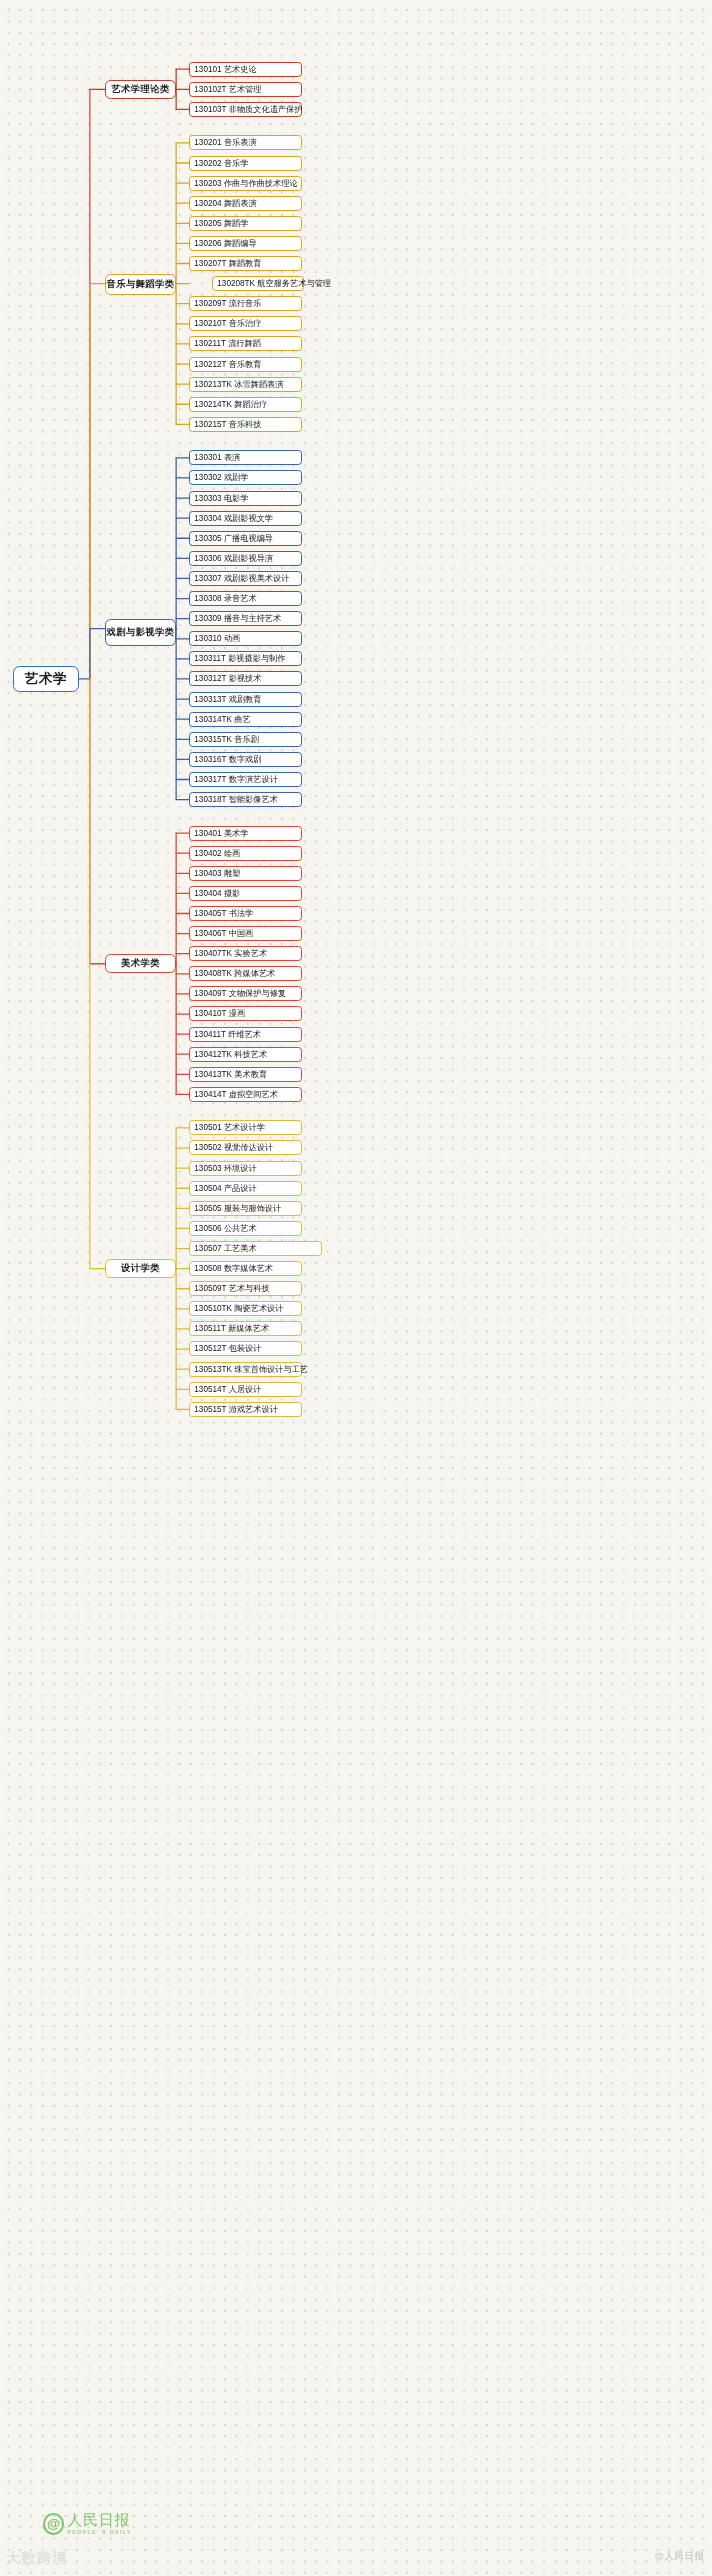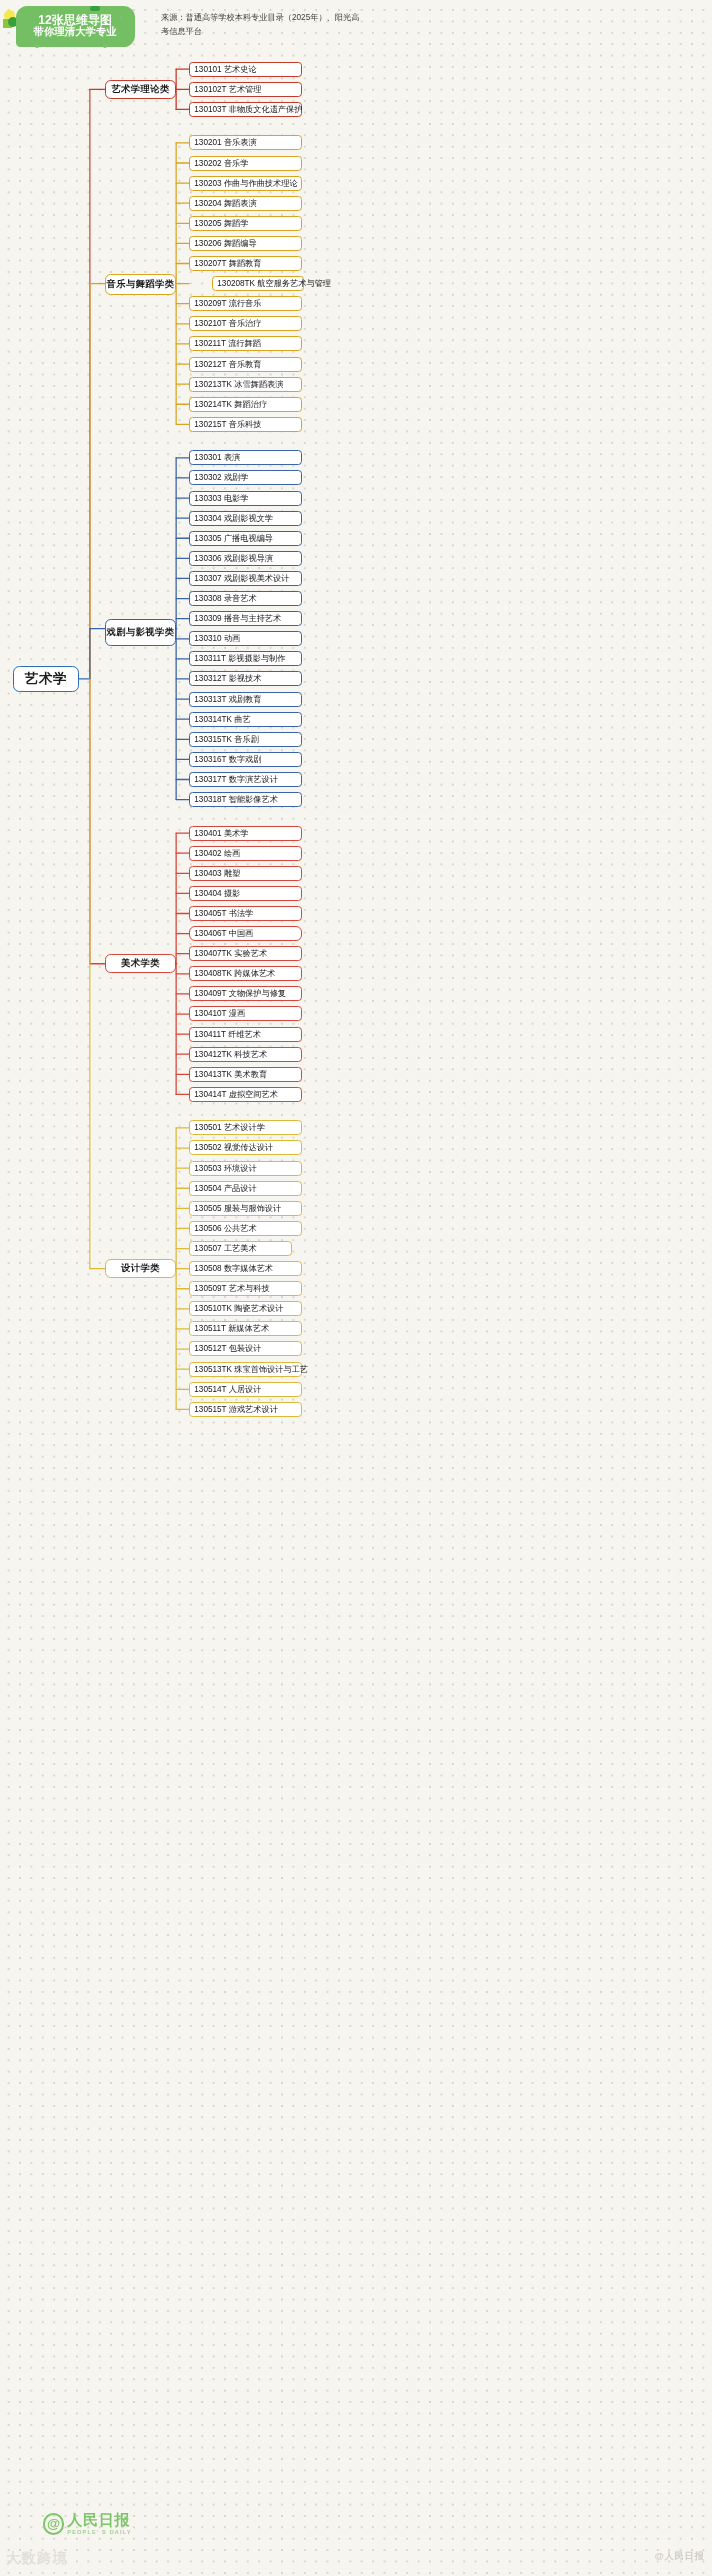--- a/index.html
+++ b/index.html
@@ -72,51 +72,36 @@
   }
 
   
   .footer { position: absolute; left: 0; top: 2493px; width: 713px; height: 83px; }
   .pd-logo { position: absolute; left: 43px; top: 18.5px; display: flex; align-items: flex-end; gap: 2.9px; }
   .pd-at {
     width: 21.4px; height: 21.4px; border: 2.1px solid #7ec46a; border-radius: 50%;
     color: #7ec46a; font-size: 13.5px; font-weight: bold;
     display: flex; align-items: center; justify-content: center;
   }
-  .pd-cn { color: #7ec46a; font-size: 15px; font-weight: bold; letter-spacing: 0.7px; line-height: 1; }
+  .pd-cn { color: #7ec46a; font-size: 15px; font-weight: normal; letter-spacing: 0.7px; line-height: 1; }
   .pd-en { color: #9ed18f; font-size: 5.7px; font-weight: bold; letter-spacing: 1.1px; margin-top: 2.1px; }
   .wm-left {
     position: absolute; left: 5.7px; top: 56px;
     color: #e2e0d8; font-size: 14.3px; font-weight: bold; letter-spacing: 1.4px;
   }
   .wm-right {
     position: absolute; right: 8.6px; top: 57px;
     color: #cfcdc5; font-size: 9.3px; font-weight: bold; letter-spacing: 0.7px;
   }
 </style>
 </head>
 <body>
 
 <div id="page">
 
-  <div class="header">
-    <div class="deco deco-ysq"></div>
-    <div class="deco deco-gsq"></div>
-    <div class="deco deco-gcirc"></div>
-    <div class="hdr-pill">
-      <div class="hdr-l1">12张思维导图</div>
-      <div class="hdr-l2">带你理清大学专业</div>
-    </div>
-    <div class="deco deco-gbar"></div>
-    <div class="deco deco-dot1"></div>
-    <div class="deco deco-dot2"></div>
-    <div class="deco deco-line"></div>
-    <div class="deco deco-dot3"></div>
-    <div class="src">来源：普通高等学校本科专业目录（2025年）、阳光高考信息平台</div>
-  </div>
 
   <div class="map">
     <svg class="links" id="link-layer" viewBox="0 0 1000 3420">
         <path d="M248 46.7 H247" stroke="#c8392b" stroke-width="1.8" fill="none" stroke-linecap="round"></path>
         <path d="M247 18.5 V74.9" stroke="#c8392b" stroke-width="1.8" fill="none" stroke-linecap="round"></path>
         <path d="M247 18.5 H265" stroke="#c8392b" stroke-width="1.8" fill="none" stroke-linecap="round"></path>
         <path d="M247 46.7 H265" stroke="#c8392b" stroke-width="1.8" fill="none" stroke-linecap="round"></path>
         <path d="M247 74.9 H265" stroke="#c8392b" stroke-width="1.8" fill="none" stroke-linecap="round"></path>
         <path d="M248 319.3 H247" stroke="#d9a520" stroke-width="1.8" fill="none" stroke-linecap="round"></path>
         <path d="M247 121.9 V516.7" stroke="#d9a520" stroke-width="1.8" fill="none" stroke-linecap="round"></path>
@@ -238,37 +223,37 @@
         <div class="leaf-node" style="left: 189px; top: 676px; width: 113px; border-color: rgb(58, 99, 168);">130315TK 音乐剧</div>
         <div class="leaf-node" style="left: 189px; top: 696px; width: 113px; border-color: rgb(58, 99, 168);">130316T 数字戏剧</div>
         <div class="leaf-node" style="left: 189px; top: 716px; width: 113px; border-color: rgb(58, 99, 168);">130317T 数字演艺设计</div>
         <div class="leaf-node" style="left: 189px; top: 736px; width: 113px; border-color: rgb(58, 99, 168);">130318T 智能影像艺术</div>
         <div class="cat-node" style="left: 105px; top: 563px; width: 71px; height: 27px; border-color: rgb(58, 99, 168);">戏剧与影视学类</div>
         <div class="leaf-node" style="left: 189px; top: 770px; width: 113px; border-color: rgb(216, 69, 58);">130401 美术学</div>
         <div class="leaf-node" style="left: 189px; top: 790px; width: 113px; border-color: rgb(216, 69, 58);">130402 绘画</div>
         <div class="leaf-node" style="left: 189px; top: 810px; width: 113px; border-color: rgb(216, 69, 58);">130403 雕塑</div>
         <div class="leaf-node" style="left: 189px; top: 830px; width: 113px; border-color: rgb(216, 69, 58);">130404 摄影</div>
         <div class="leaf-node" style="left: 189px; top: 850px; width: 113px; border-color: rgb(216, 69, 58);">130405T 书法学</div>
-        <div class="leaf-node" style="left: 189px; top: 870px; width: 113px; border-color: rgb(216, 69, 58); border-radius: 6px;">130406T 中国画</div>
+        <div class="leaf-node" style="left: 189px; top: 870px; width: 113px; border-color: rgb(216, 69, 58);">130406T 中国画</div>
         <div class="leaf-node" style="left: 189px; top: 890px; width: 113px; border-color: rgb(216, 69, 58);">130407TK 实验艺术</div>
         <div class="leaf-node" style="left: 189px; top: 910px; width: 113px; border-color: rgb(216, 69, 58);">130408TK 跨媒体艺术</div>
         <div class="leaf-node" style="left: 189px; top: 930px; width: 113px; border-color: rgb(216, 69, 58);">130409T 文物保护与修复</div>
         <div class="leaf-node" style="left: 189px; top: 950px; width: 113px; border-color: rgb(216, 69, 58);">130410T 漫画</div>
         <div class="leaf-node" style="left: 189px; top: 971px; width: 113px; border-color: rgb(216, 69, 58);">130411T 纤维艺术</div>
         <div class="leaf-node" style="left: 189px; top: 991px; width: 113px; border-color: rgb(216, 69, 58);">130412TK 科技艺术</div>
         <div class="leaf-node" style="left: 189px; top: 1011px; width: 113px; border-color: rgb(216, 69, 58);">130413TK 美术教育</div>
         <div class="leaf-node" style="left: 189px; top: 1031px; width: 113px; border-color: rgb(216, 69, 58);">130414T 虚拟空间艺术</div>
         <div class="cat-node" style="left: 105px; top: 898px; width: 71px; height: 18.5px; border-color: rgb(216, 69, 58);">美术学类</div>
         <div class="leaf-node" style="left: 189px; top: 1064px; width: 113px; border-color: rgb(220, 185, 58);">130501 艺术设计学</div>
         <div class="leaf-node" style="left: 189px; top: 1084px; width: 113px; border-color: rgb(220, 185, 58);">130502 视觉传达设计</div>
         <div class="leaf-node" style="left: 189px; top: 1105px; width: 113px; border-color: rgb(220, 185, 58);">130503 环境设计</div>
         <div class="leaf-node" style="left: 189px; top: 1125px; width: 113px; border-color: rgb(220, 185, 58);">130504 产品设计</div>
         <div class="leaf-node" style="left: 189px; top: 1145px; width: 113px; border-color: rgb(220, 185, 58);">130505 服装与服饰设计</div>
         <div class="leaf-node" style="left: 189px; top: 1165px; width: 113px; border-color: rgb(220, 185, 58);">130506 公共艺术</div>
-        <div class="leaf-node" style="left: 189px; top: 1185px; width: 103px; border-color: rgb(220, 185, 58);">130507 工艺美术</div>
+        <div class="leaf-node" style="left: 189px; top: 1185px; width: 133px; border-color: rgb(220, 185, 58);">130507 工艺美术</div>
         <div class="leaf-node" style="left: 189px; top: 1205px; width: 113px; border-color: rgb(220, 185, 58);">130508 数字媒体艺术</div>
         <div class="leaf-node" style="left: 189px; top: 1225px; width: 113px; border-color: rgb(220, 185, 58);">130509T 艺术与科技</div>
         <div class="leaf-node" style="left: 189px; top: 1245px; width: 113px; border-color: rgb(220, 185, 58);">130510TK 陶瓷艺术设计</div>
         <div class="leaf-node" style="left: 189px; top: 1265px; width: 113px; border-color: rgb(220, 185, 58);">130511T 新媒体艺术</div>
         <div class="leaf-node" style="left: 189px; top: 1285px; width: 113px; border-color: rgb(220, 185, 58);">130512T 包装设计</div>
         <div class="leaf-node" style="left: 189px; top: 1306px; width: 113px; border-color: rgb(220, 185, 58);">130513TK 珠宝首饰设计与工艺</div>
         <div class="leaf-node" style="left: 189px; top: 1326px; width: 113px; border-color: rgb(220, 185, 58);">130514T 人居设计</div>
         <div class="leaf-node" style="left: 189px; top: 1346px; width: 113px; border-color: rgb(220, 185, 58);">130515T 游戏艺术设计</div>
         <div class="cat-node" style="left: 105px; top: 1203px; width: 71px; height: 18.5px; border-color: rgb(220, 185, 58);">设计学类</div>
         <div class="root-node" style="left: 13px; top: 610px; width: 66px; height: 26px;">艺术学</div>

